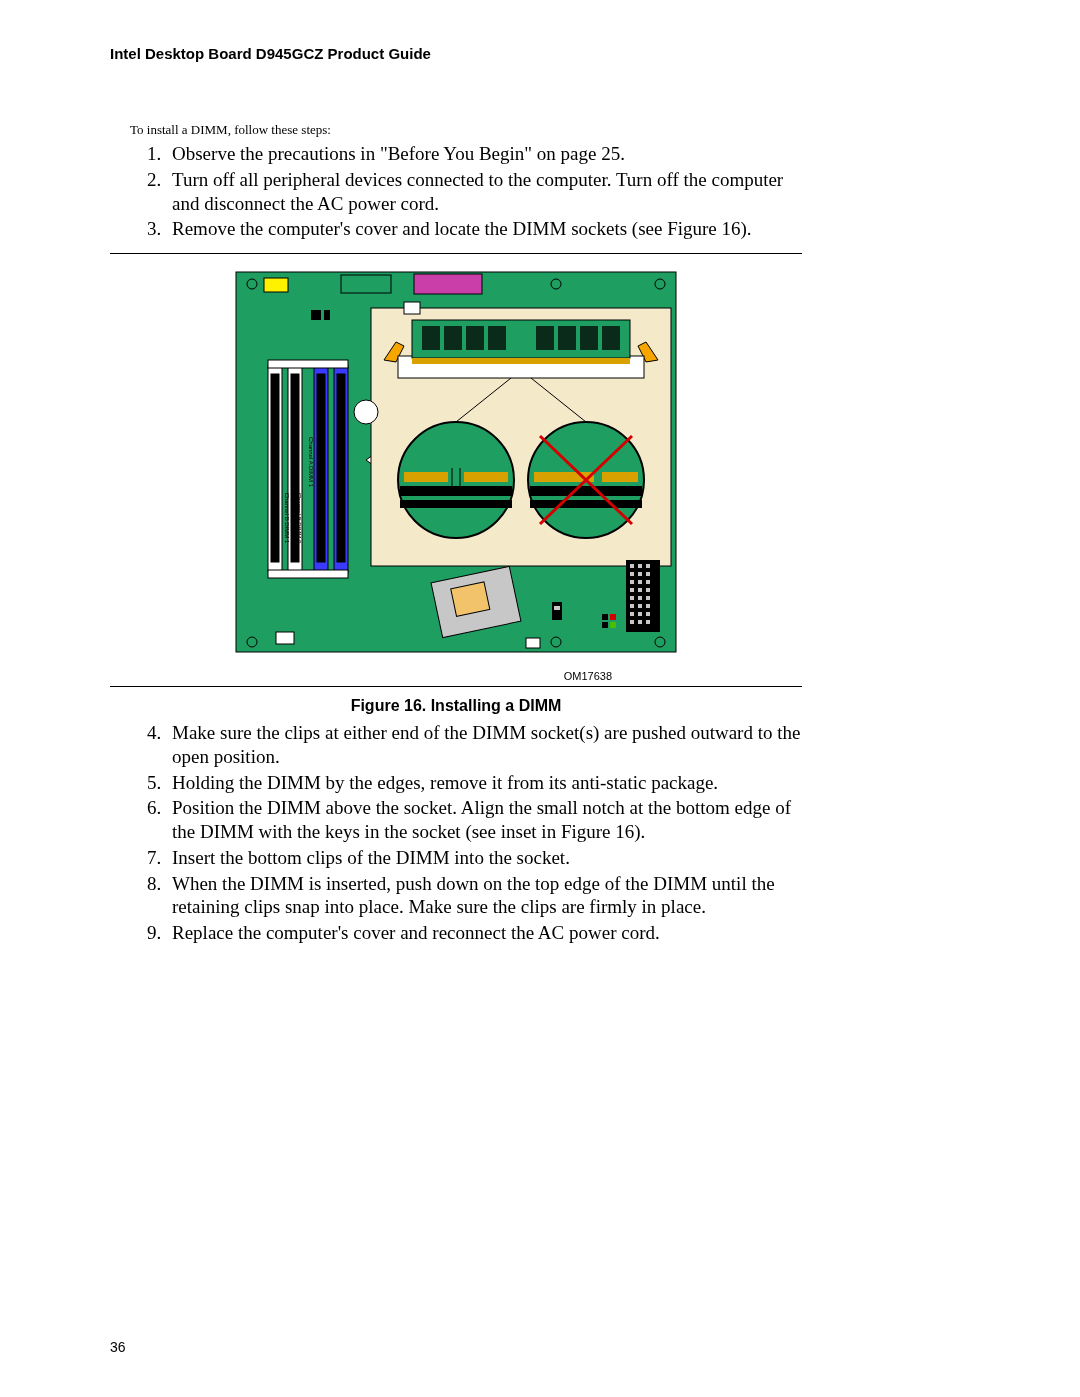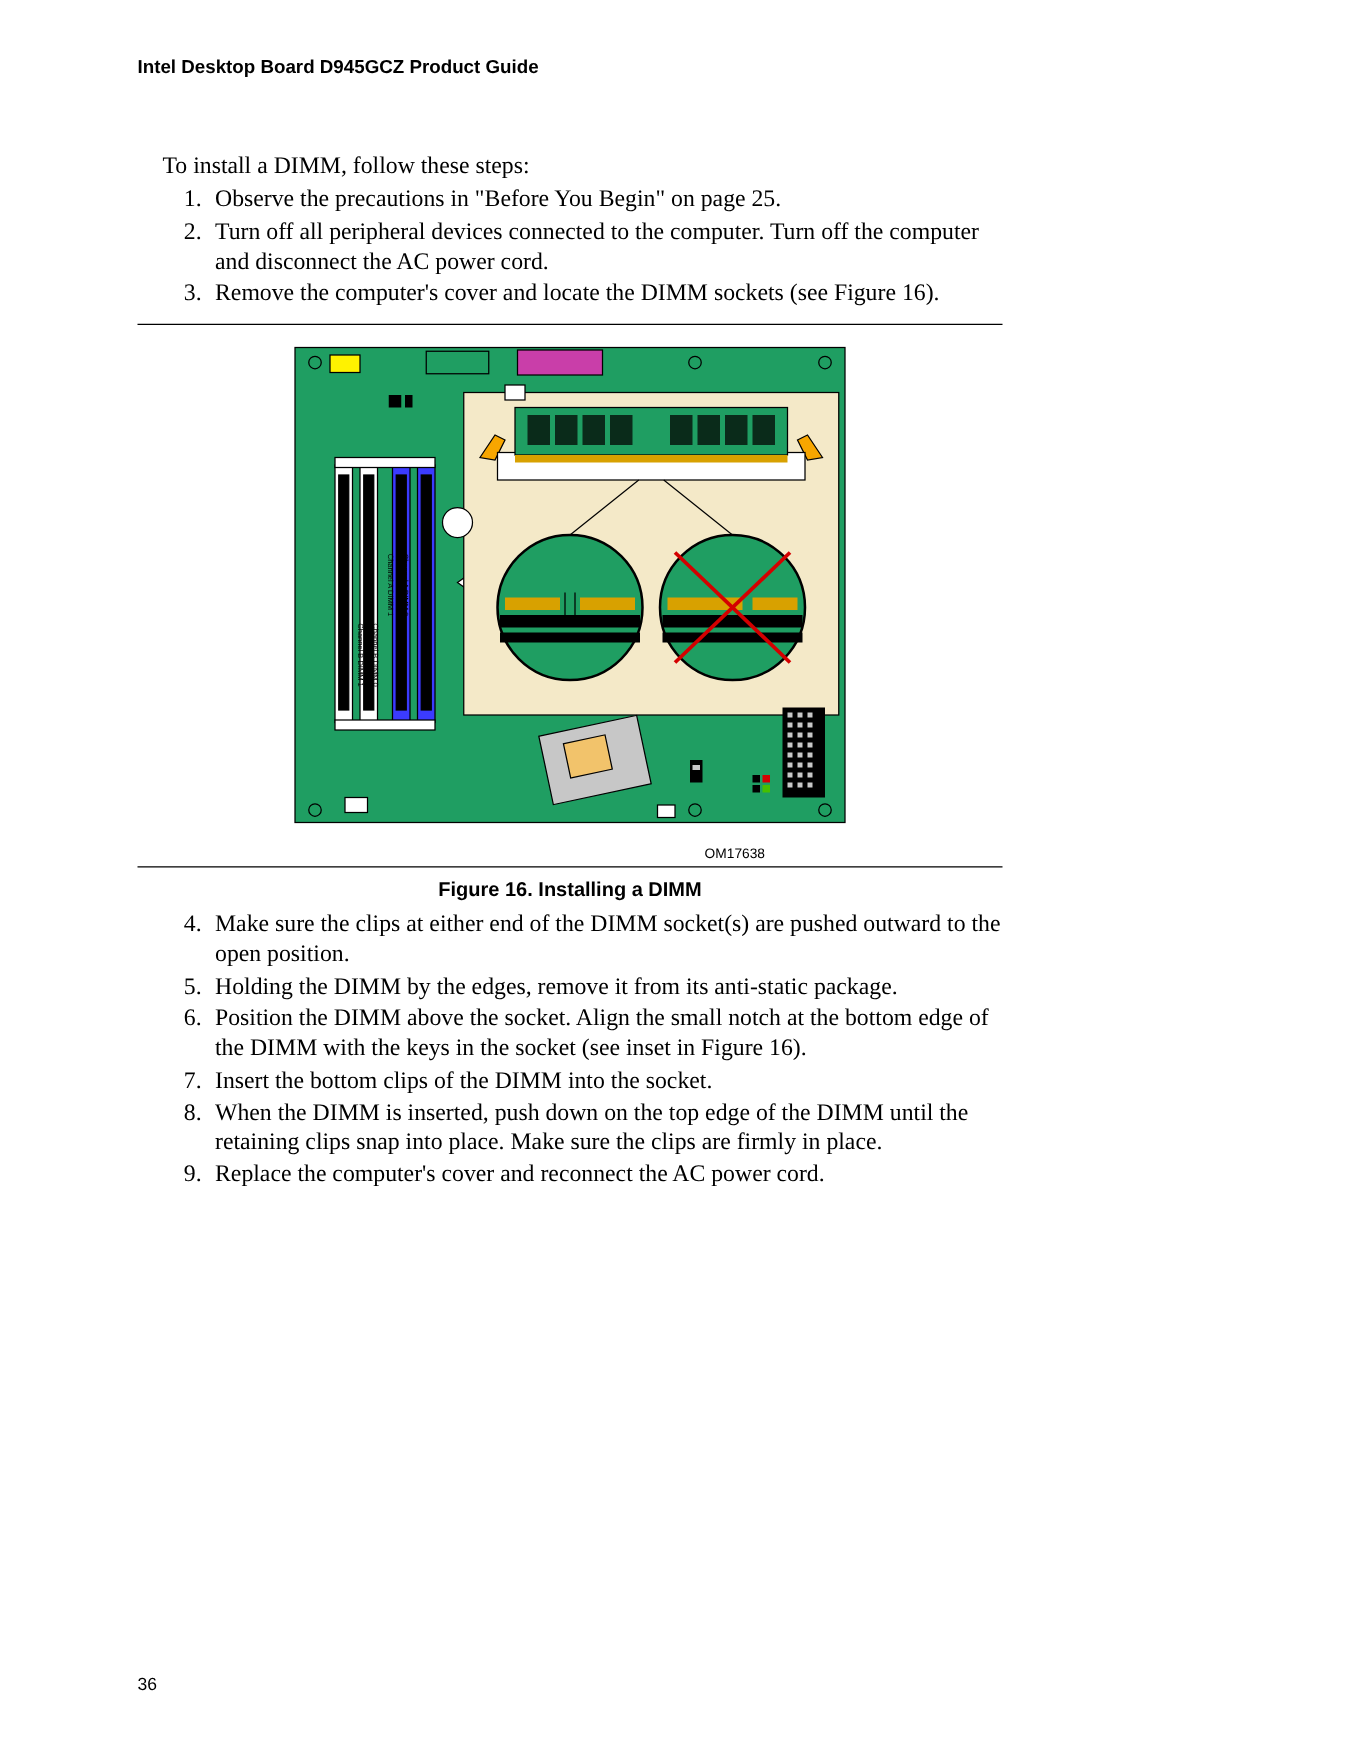--- a/index.html
+++ b/index.html
@@ -24,21 +24,21 @@
     margin-bottom: 60px;
   }
   .section-heading {
     font-family: Arial, Helvetica, sans-serif;
     font-weight: bold;
     color: #0a5ab4;
     font-size: 20px;
     margin-bottom: 6px;
   }
   .intro {
-    font-size: 19px;
+    font-size: 13px;
     margin: 0 0 4px 20px;
   }
   ol.steps {
     font-size: 19px;
     margin: 0 0 0 20px;
     padding-left: 36px;
   }
   ol.steps li {
     margin-bottom: 2px;
     padding-left: 6px;

